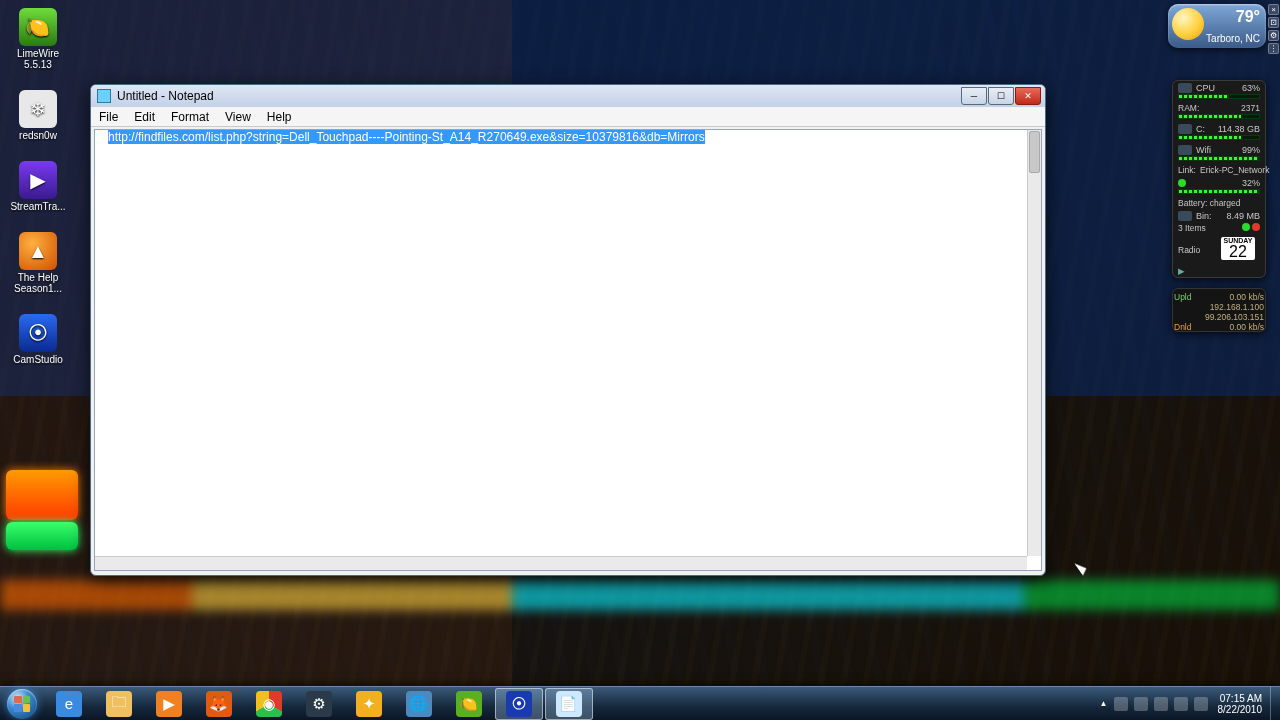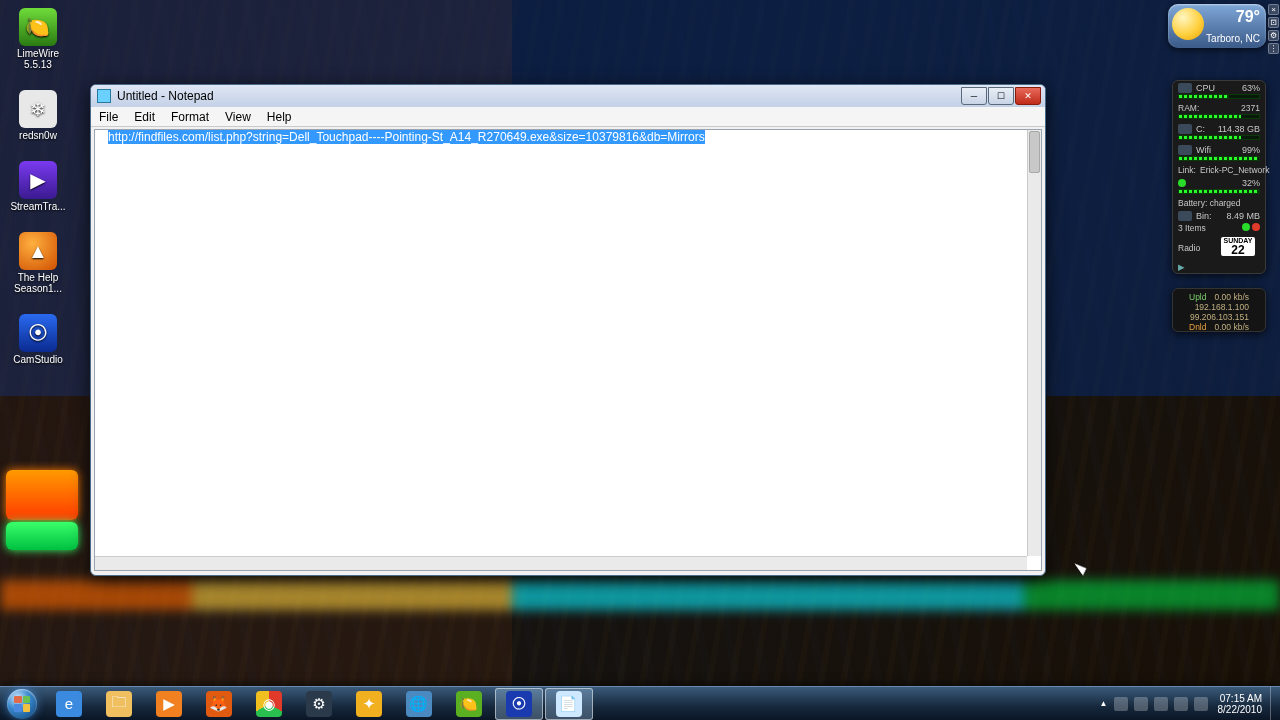--- a/index.html
+++ b/index.html
@@ -66,25 +66,25 @@
   .srow .sicon{width:14px;height:10px;background:#3a4a5a;border-radius:2px;flex-shrink:0;}
   .srow .lab{flex-shrink:0;}
   .srow .val{margin-left:auto;flex-shrink:0;}
   .bar{height:5px;margin:0 5px 3px;border:1px solid #0a3a0a;background:#0a1a0a;position:relative;}
   .bar>i{position:absolute;inset:0;background:repeating-linear-gradient(90deg,#2aff2a 0 3px,#0a3a0a 3px 5px);}
   .srow.small{font-size:8.5px;padding-top:1px;}
   .dot-g{width:8px;height:8px;border-radius:50%;background:#2adc2a;}
   .dot-r{width:8px;height:8px;border-radius:50%;background:#e03a2a;}
   .calbox{margin:2px 5px 4px;background:#fff;color:#000;text-align:center;border-radius:2px;width:34px;margin-left:auto;}
   .calbox .d{font-size:7px;font-weight:700;}
-  .calbox .n{font-size:12px;font-weight:700;line-height:1;}
+  .calbox .n{font-size:16px;font-weight:400;line-height:1;}
 
   
   .netg{position:absolute;right:14px;top:288px;width:94px;height:44px;background:#141414;border:1px solid #333;border-radius:6px;
-    color:#c0b080;font-size:8.5px;padding:3px 16px;box-shadow:0 2px 8px rgba(0,0,0,.7);}
+    color:#c0b080;font-size:8.5px;padding:3px 1px;box-shadow:0 2px 8px rgba(0,0,0,.7);}
   .netg .row{display:flex;justify-content:space-between;}
   .netg .upc{color:#7ad06a;}
   .netg .dnc{color:#e8a040;}
 
   
   .taskbar{position:absolute;left:0;right:0;bottom:0;height:34px;
     background:linear-gradient(#3a5a7a,#16283c 60%,#0a1626);border-top:1px solid #6a8ab0;
     display:flex;align-items:center;box-shadow:0 -2px 8px rgba(0,0,0,.6);}
   .start{width:44px;height:34px;display:flex;align-items:center;justify-content:center;cursor:pointer;}
   .orb{width:30px;height:30px;border-radius:50%;background:radial-gradient(circle at 35% 30%,#cfe8ff,#3a8ad0 40%,#0a3a6a);

